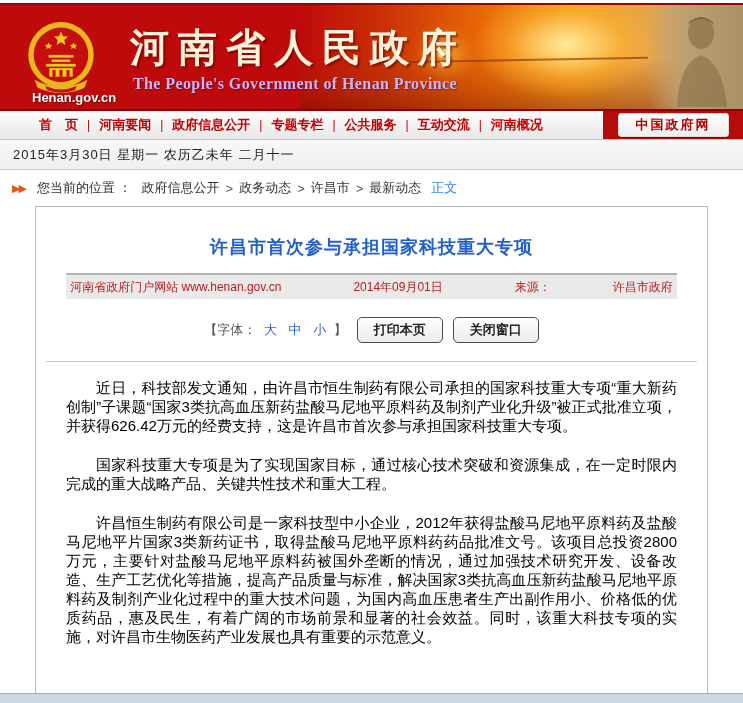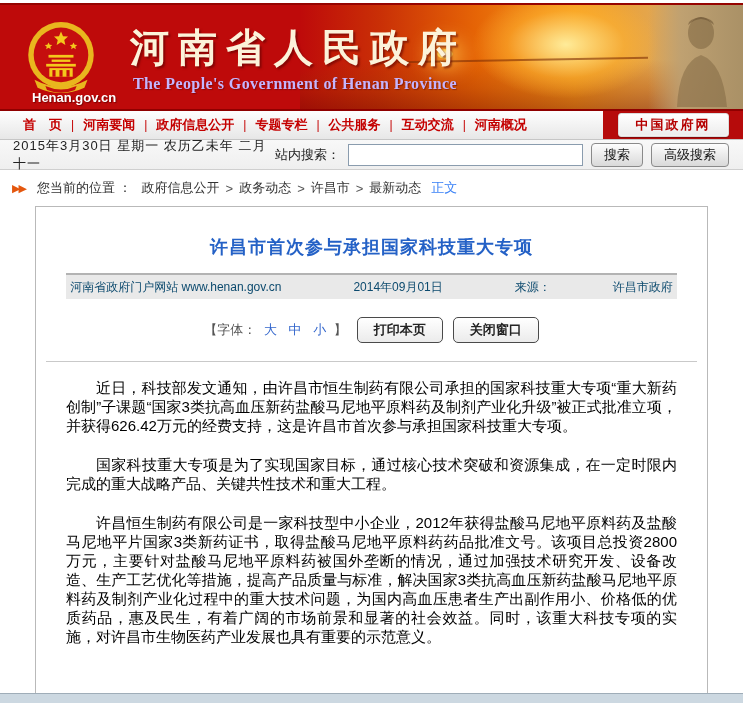--- a/index.html
+++ b/index.html
@@ -25,21 +25,21 @@
   .site-url{position:absolute;left:32px;top:85px;color:#fff;font-weight:bold;font-size:13px;
     text-shadow:1px 1px 1px rgba(90,0,0,.7);}
   .site-name{position:absolute;left:130px;top:16px;font-size:39px;font-weight:bold;
     color:#fcf3da;letter-spacing:9px;text-shadow:2px 2px 2px rgba(90,0,0,.55);white-space:nowrap;}
   .site-name-en{position:absolute;left:133px;top:70px;font-size:16px;color:#c4b5fd;
     font-family:"Liberation Serif","DejaVu Serif",serif;font-weight:bold;letter-spacing:.4px;
     text-shadow:1px 1px 1px rgba(90,0,0,.5);white-space:nowrap;}
 
   
   .nav{display:flex;height:28px;border-bottom:1px solid #c6c6c6;}
-  .nav-left{flex:1;display:flex;align-items:center;padding-left:14px;
+  .nav-left{flex:1;display:flex;align-items:center;padding-left:30px;
     background:linear-gradient(180deg,#fefefe,#e7e7e7);text-align:center;}
   .nav-item{color:#c40000;font-weight:bold;font-size:13px;margin:0 9px;cursor:pointer;white-space:nowrap;}
   .nav-sep{color:#c40000;font-size:12px;}
   .nav-right{width:140px;background:#b60b0b;display:flex;align-items:center;justify-content:center;}
   .gov-btn{background:linear-gradient(180deg,#ffffff,#ececec);border:1px solid #dcdcdc;border-radius:3px;
     color:#b50000;font-weight:bold;font-size:13px;padding:2px 17px;letter-spacing:2px;
     box-shadow:inset 0 0 2px #fff, 0 1px 1px rgba(0,0,0,.3);cursor:pointer;}
 
   
   .datebar{height:29px;background:linear-gradient(180deg,#f8f8f8,#efefef);
@@ -58,21 +58,21 @@
   .crumb-link{color:#333;margin:0 4px;cursor:pointer;}
   .crumb-sep{color:#555;margin:0 2px;}
   .crumb-current{margin-left:6px;color:#3b82f6;}
 
   
   .article-box{width:671px;margin:0 auto;border:1px solid #b9b9b9;background:#fff;
     padding-top:28px;box-sizing:content-box;min-height:470px;}
   .article-title{text-align:center;color:#2461c6;font-size:18px;font-weight:bold;
     margin:0 0 14px;letter-spacing:1px;}
   .meta-strip{margin:0 30px;height:24px;background:#e9e9e9;border-top:2px solid #b3b3b3;
-    display:flex;align-items:center;justify-content:center;font-size:12px;color:#0c4a6e;gap:44px;}
+    display:flex;align-items:center;justify-content:center;font-size:12px;color:#b91c1c;gap:44px;}
   .meta-strip span{margin:0 14px;white-space:nowrap;}
   .meta-strip .src-label{margin-right:4px;}
   .controls{margin-top:18px;display:flex;align-items:center;justify-content:center;gap:10px;
     padding-bottom:18px;border-bottom:1px solid #c9c9c9;margin-left:10px;margin-right:10px;}
   .font-ctl{font-size:13px;color:#555;}
   .font-link{color:#3366cc;margin:0 4px;cursor:pointer;}
   .doc-btn{background:linear-gradient(180deg,#ffffff,#ebebeb);border:1px solid #4a4a4a;border-radius:5px;
     font-size:13px;color:#222;padding:3px 16px;cursor:pointer;font-weight:bold;}
   .article-body{padding:16px 30px 20px;}
   .article-body p{font-size:15px;line-height:19px;margin:0 0 20px;text-indent:2em;color:#000;
@@ -136,26 +136,20 @@
     <span class="nav-sep">|</span>
     <span class="nav-item">河南概况</span>
   </div>
   <div class="nav-right">
     <button class="gov-btn">中国政府网</button>
   </div>
 </div>
 
 <div class="datebar">
   <div class="date-text">2015年3月30日 星期一 农历乙未年 二月十一</div>
-  <div class="search-zone">
-    <span class="search-label">站内搜索：</span>
-    <input class="search-input" type="text" placeholder="" style="">
-    <button class="sys-btn">搜索</button>
-    <button class="sys-btn">高级搜索</button>
-  </div>
 </div>
 
 <div class="breadcrumb">
   <span class="crumb-arrows">▶▶</span>
   <span class="crumb-prefix">您当前的位置 ：</span>
   <span class="crumb-link">政府信息公开</span>
   <span class="crumb-sep">&gt;</span>
   <span class="crumb-link">政务动态</span>
   <span class="crumb-sep">&gt;</span>
   <span class="crumb-link">许昌市</span>

